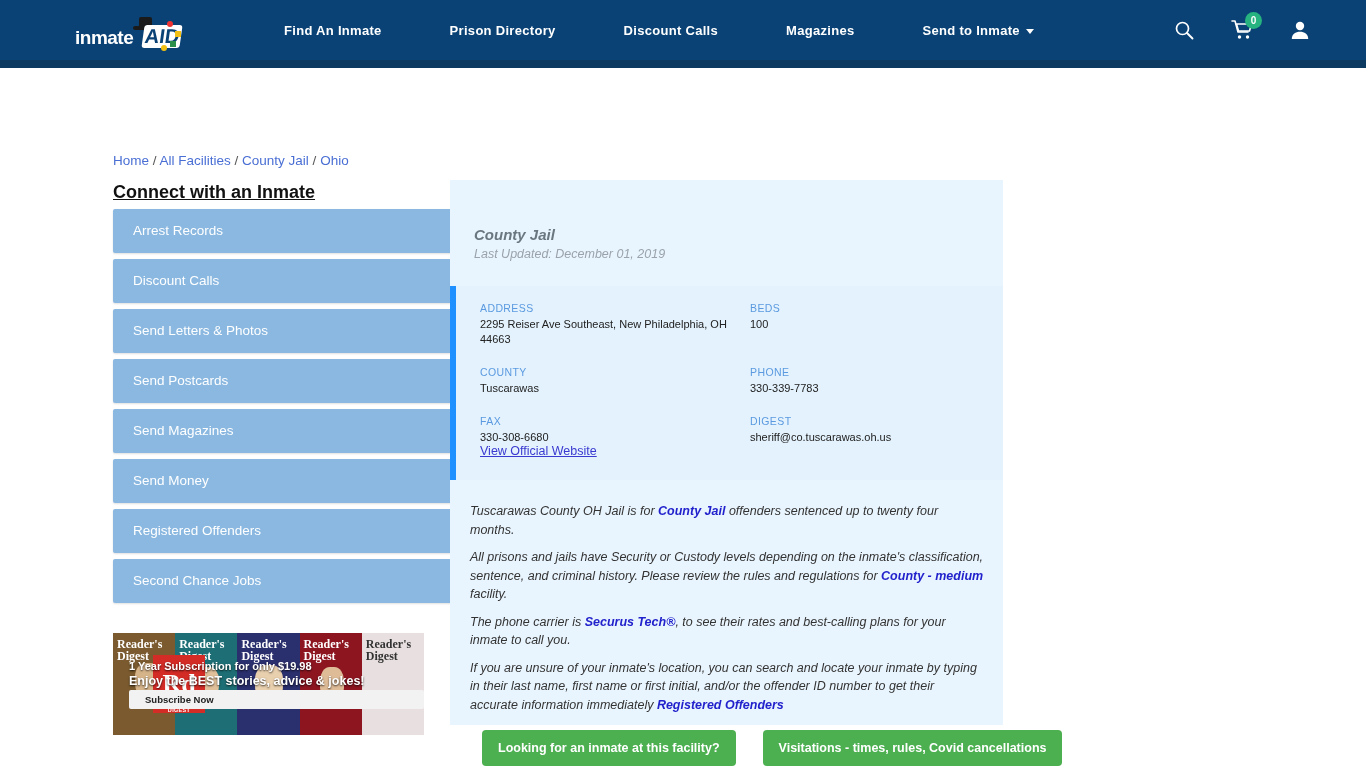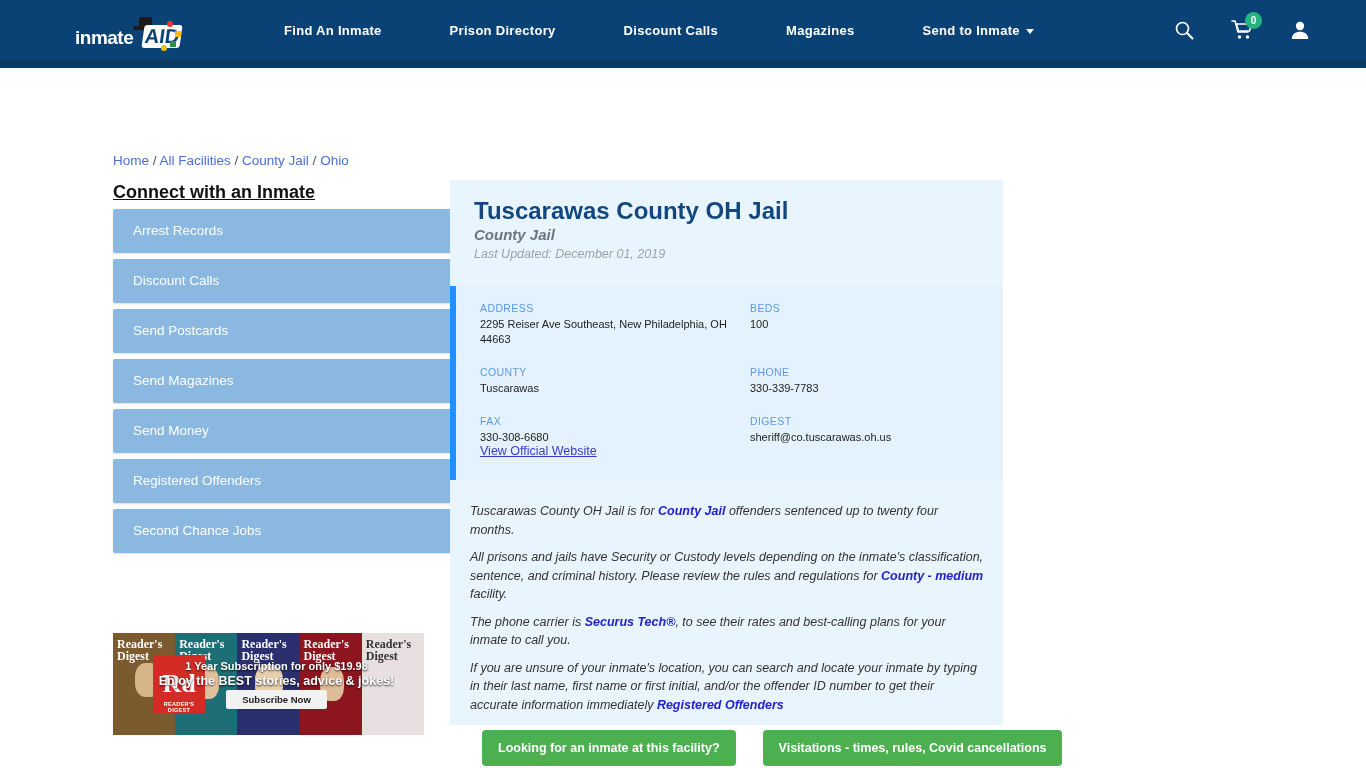--- a/index.html
+++ b/index.html
@@ -135,21 +135,21 @@
   
   .ad {
     position: absolute; left: 113px; top: 565px;
     width: 311px; height: 102px;
     overflow: hidden;
     display: flex;
   }
   .ad-col { flex: 1; height: 102px; position: relative; }
   .ad-overlay {
     position: absolute; left: 0; top: 0; width: 311px; height: 102px;
-    display: flex; flex-direction: column; align-items: center;
+    display: flex; flex-direction: column; 
     justify-content: center; gap: 2px; padding-left: 16px;
   }
   .ad-line1 { font-size: 11px; font-weight: bold; color: #ffffff;
               text-shadow: 0 1px 2px rgba(0,0,0,.8); }
   .ad-line2 { font-size: 12.5px; font-weight: bold; color: #ffffff;
               text-shadow: 0 1px 2px rgba(0,0,0,.8); }
   .ad-btn {
     margin-top: 0; background: #f2f2f2; color: #222222;
     font-size: 9.5px; padding: 4px 16px; border-radius: 2px;
     cursor: pointer; font-weight: bold;
@@ -301,20 +301,26 @@
           <i class="chev"></i>
         </span>
     </div>
     <div class="side-btn">
       <span class="label">Discount Calls</span>
       <span class="arrowbox">
           <i class="chev"></i>
         </span>
     </div>
     <div class="side-btn">
+      <span class="label">Send Letters &amp; Photos</span>
+      <span class="arrowbox">
+          <i class="chev"></i>
+        </span>
+    </div>
+    <div class="side-btn">
       <span class="label">Send Postcards</span>
       <span class="arrowbox">
           <i class="chev"></i>
         </span>
     </div>
     <div class="side-btn">
       <span class="label">Send Magazines</span>
       <span class="arrowbox">
           <i class="chev"></i>
         </span>
@@ -366,21 +372,20 @@
     </div>
 
     <div class="ad-overlay">
       <div class="ad-line1">1 Year Subscription for only $19.98</div>
       <div class="ad-line2">Enjoy the BEST stories, advice &amp; jokes!</div>
       <div class="ad-btn">Subscribe Now</div>
     </div>
   </div>
 
   <div class="panel">
-    <div class="panel-title">Tuscarawas County OH Jail</div>
     <div class="panel-sub">County Jail</div>
     <div class="panel-updated">Last Updated: December 01, 2019</div>
 
     <div class="info-block">
       <div class="info-grid">
         <div class="info-cell">
           <div class="info-label">ADDRESS</div>
           <div class="info-value">2295 Reiser Ave Southeast, New Philadelphia, OH 44663</div>
         </div>
         <div class="info-cell">

